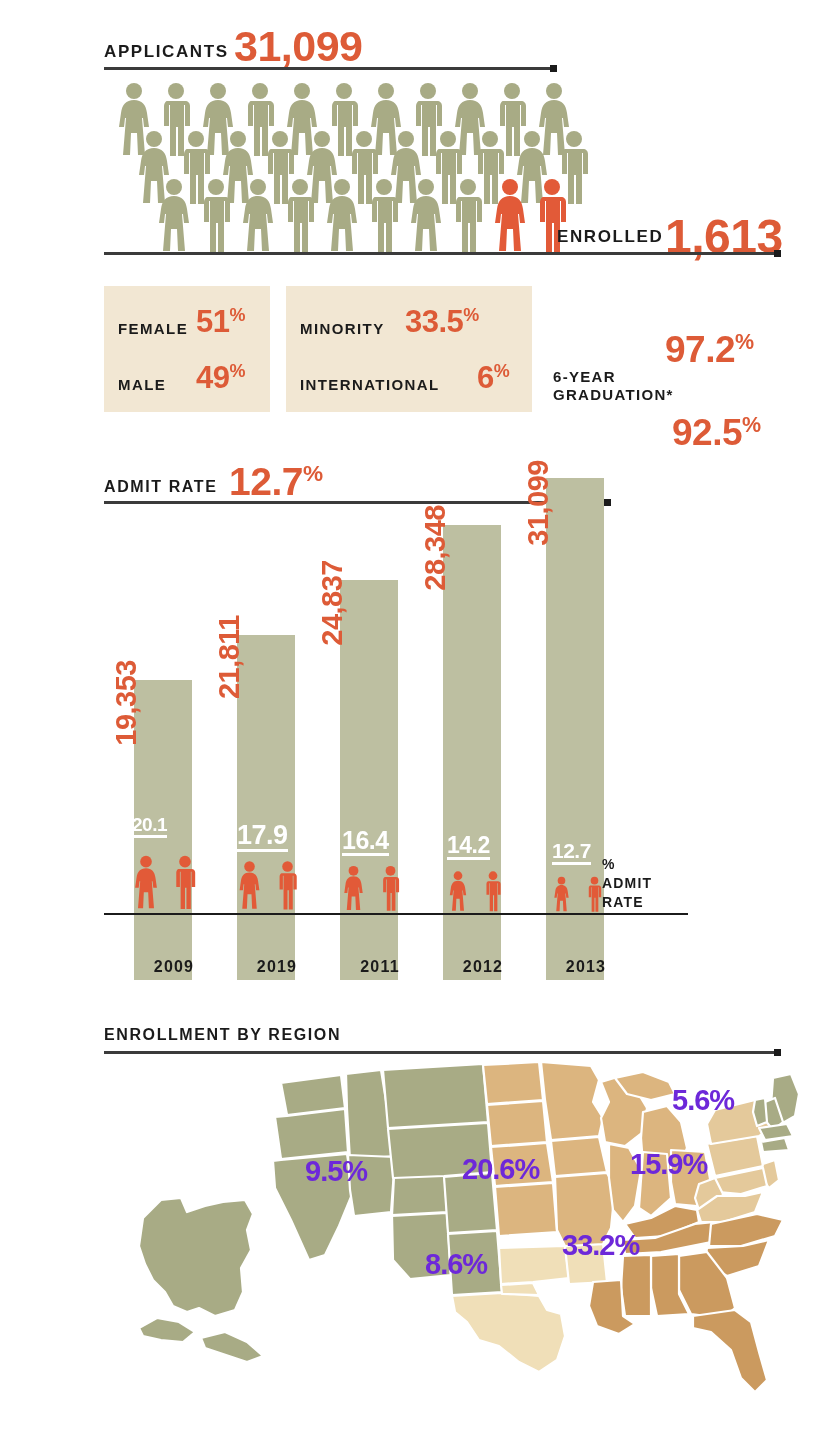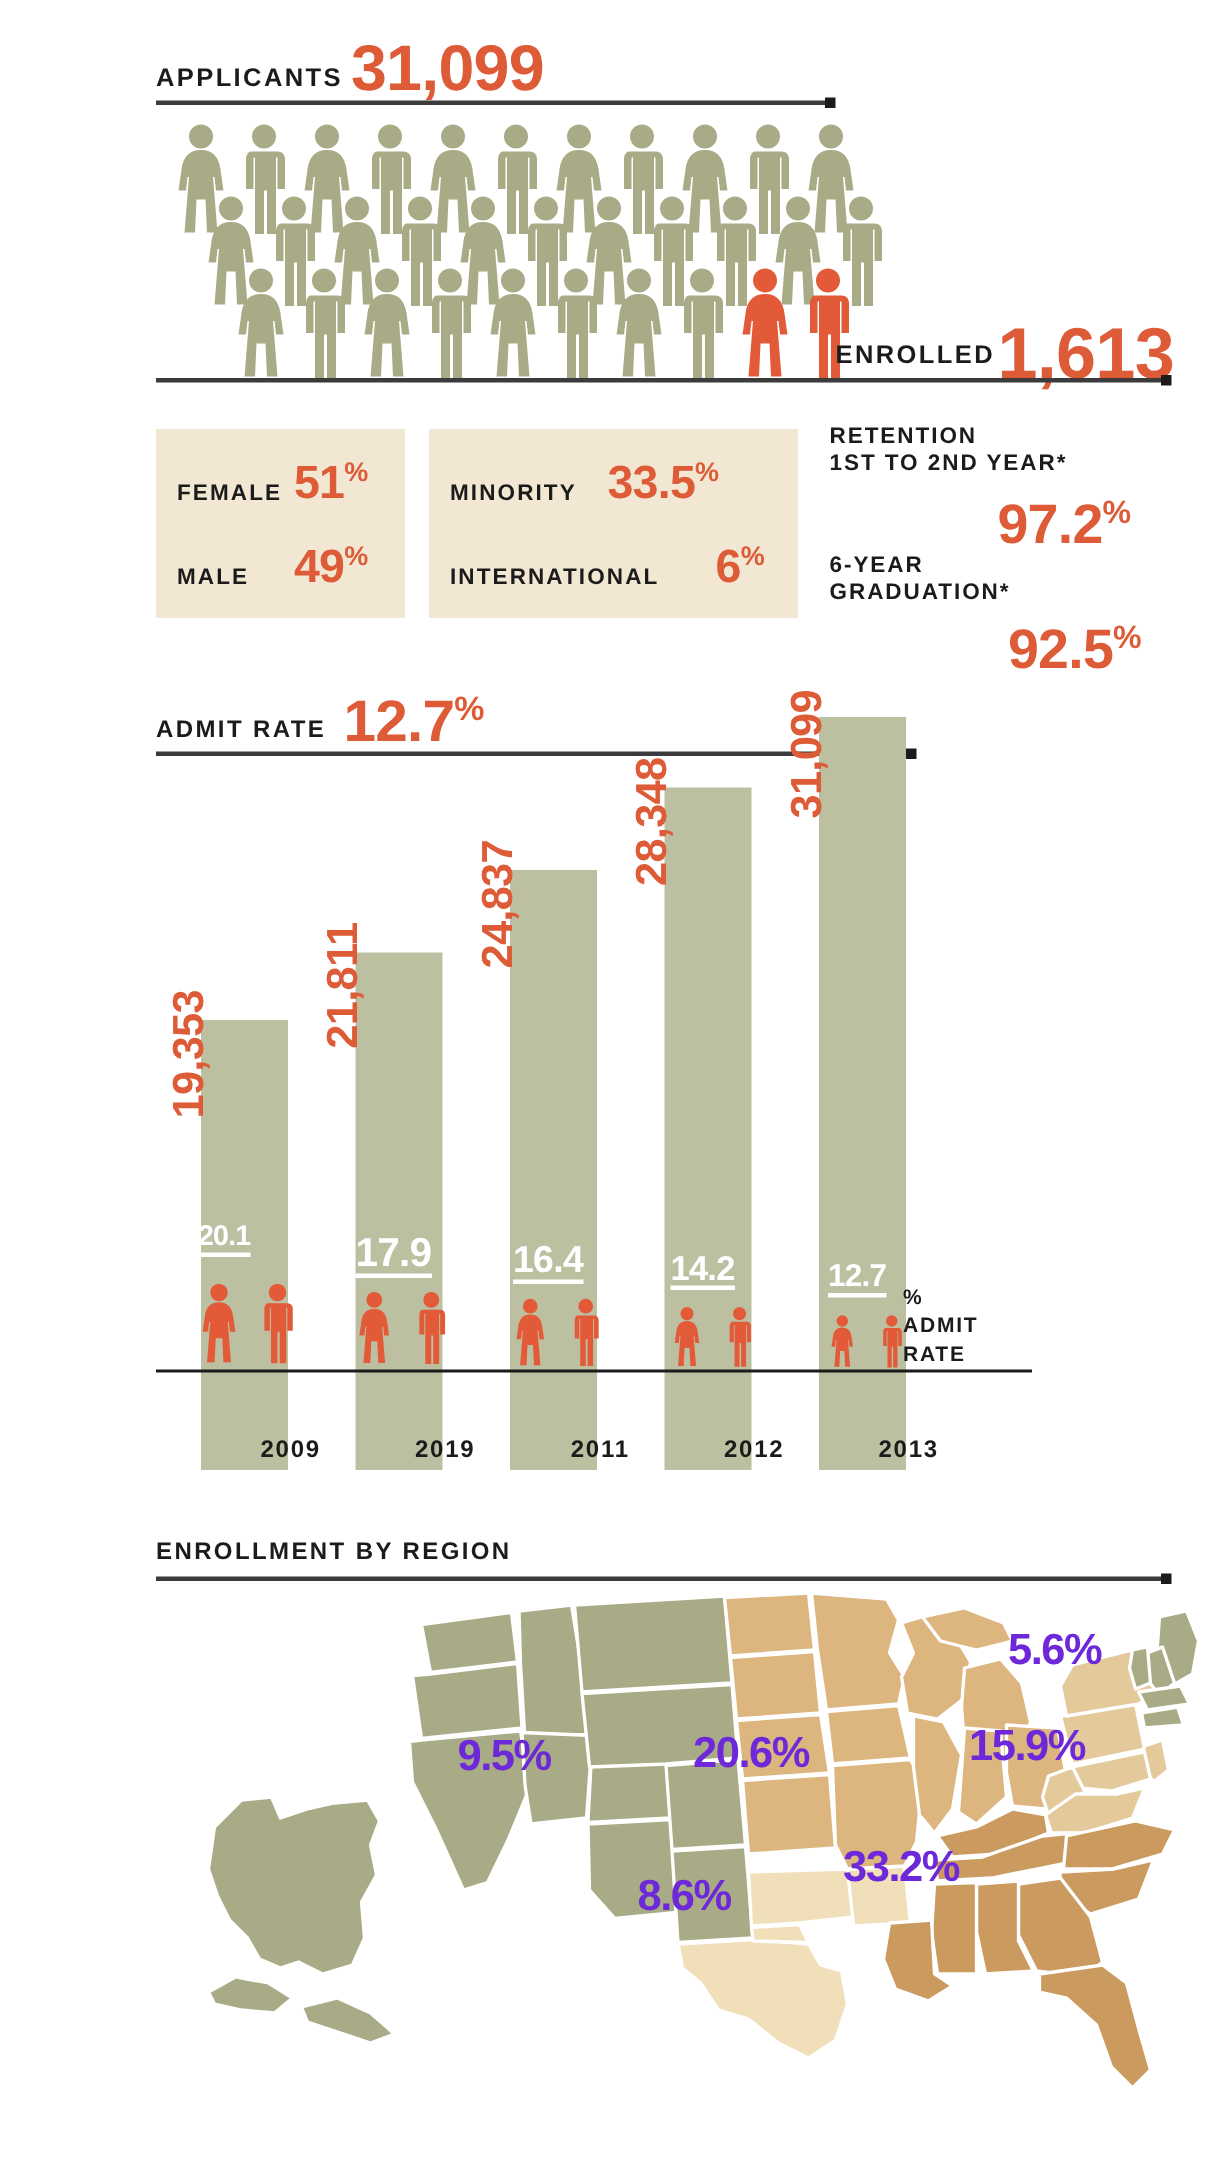--- a/index.html
+++ b/index.html
@@ -105,21 +105,21 @@
     position:absolute;background:#bdbfa1;width:58px;bottom:0;
   }
   .bar-value{
     position:absolute;color:#dd5b37;font-weight:bold;font-size:29px;
     letter-spacing:-0.5px;white-space:nowrap;
     writing-mode:vertical-rl;text-orientation:mixed;
     transform:rotate(180deg);
   }
   .bar-year{
     position:absolute;font-weight:bold;color:#1b1b1b;font-size:16px;
-    letter-spacing:1.2px;bottom:4px;width:80px;text-align:right;
+    letter-spacing:1.2px;bottom:4px;width:80px;text-align:center;
   }
   .rate-label{
     position:absolute;color:#ffffff;font-weight:bold;
     border-bottom:3px solid #ffffff;
     white-space:nowrap;letter-spacing:-0.5px;line-height:1.05;
   }
   .couple{position:absolute;display:flex;align-items:flex-end;}
   .couple svg{display:block;}
   #axis-line{
     position:absolute;left:104px;top:913px;width:584px;height:2px;background:#1b1b1b;
@@ -136,21 +136,21 @@
   #map-wrap{position:absolute;left:95px;top:1060px;width:718px;height:355px;}
   #map-wrap svg{display:block;width:718px;height:355px;}
   .map-pct{
     position:absolute;color:#6d28d9;font-weight:bold;
     white-space:nowrap;letter-spacing:-1px;
   }
   #pct-west{left:305px;top:1155px;font-size:29px;}
   #pct-midwest{left:462px;top:1153px;font-size:29px;}
   #pct-southwest{left:425px;top:1248px;font-size:29px;}
   #pct-southeast{left:562px;top:1229px;font-size:29px;}
-  #pct-midatlantic{left:630px;top:1148px;font-size:29px;margin-left:16px;}
+  #pct-midatlantic{left:630px;top:1148px;font-size:29px;}
   #pct-newengland{left:672px;top:1084px;font-size:29px;}
 </style>
 </head>
 <body>
 
 <div class="page">
 
   <div class="kicker" id="applicants-label">APPLICANTS</div>
   <div class="bignum" id="applicants-value">31,099</div>
   <div class="rule" id="applicants-rule"></div>
@@ -368,24 +368,20 @@
 
   <div class="demo-label" id="male-label">MALE</div>
   <div class="demo-value" id="male-value"><span>49</span><span class="pct">%</span></div>
 
   <div class="demo-label" id="minority-label">MINORITY</div>
   <div class="demo-value" id="minority-value"><span>33.5</span><span class="pct">%</span></div>
 
   <div class="demo-label" id="intl-label">INTERNATIONAL</div>
   <div class="demo-value" id="intl-value"><span>6</span><span class="pct">%</span></div>
 
-  <div class="stat-title" id="retention-title">
-    <div>RETENTION</div>
-    <div>1ST TO 2ND YEAR*</div>
-  </div>
   <div class="stat-value" id="retention-value"><span>97.2</span><span class="pct">%</span></div>
 
   <div class="stat-title" id="grad-title">
     <div>6-YEAR</div>
     <div>GRADUATION*</div>
   </div>
   <div class="stat-value" id="grad-value"><span>92.5</span><span class="pct">%</span></div>
 
   <div class="kicker" id="admitrate-label">ADMIT RATE</div>
   <div class="bignum" id="admitrate-value"><span>12.7</span><span class="pct">%</span></div>

